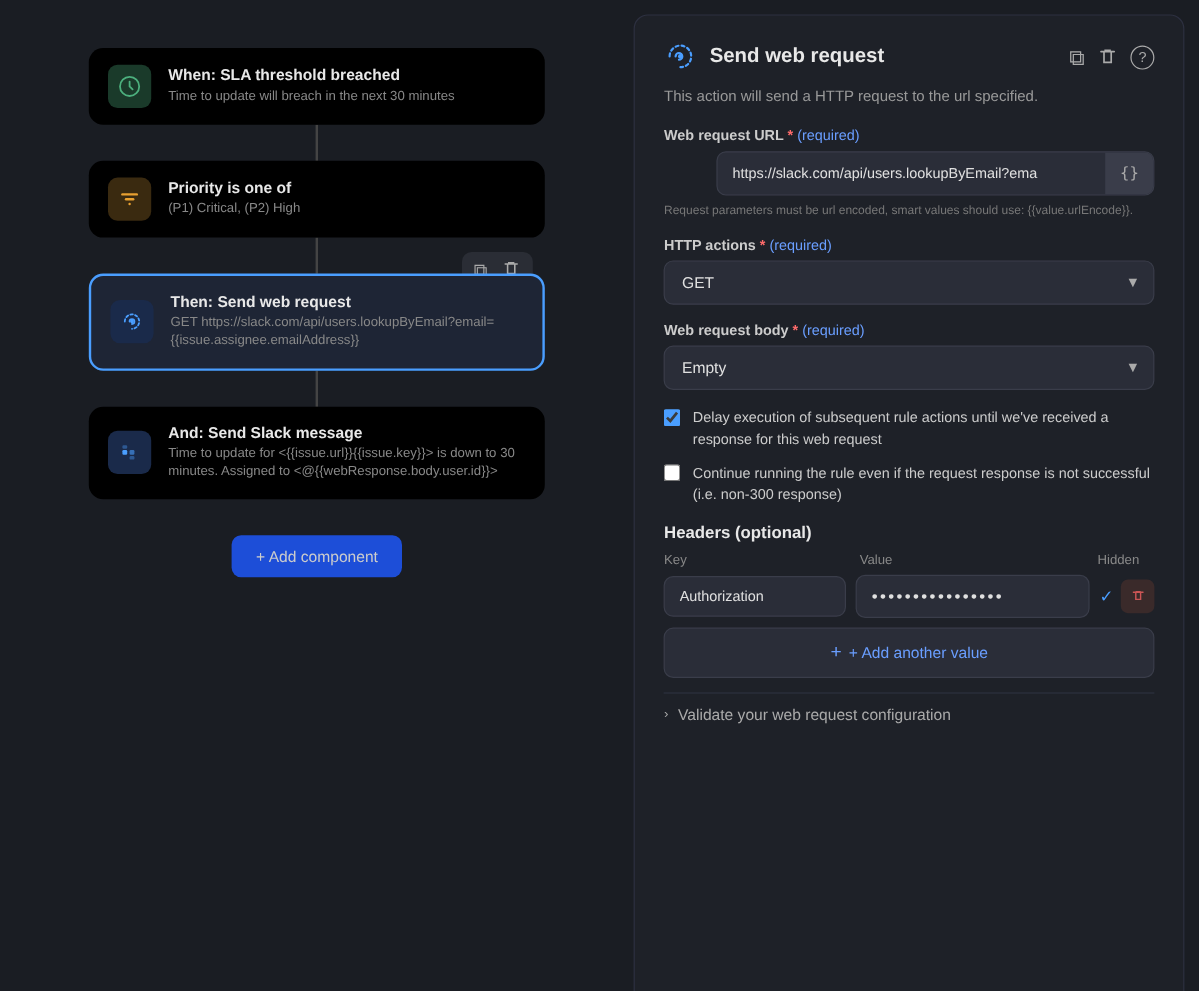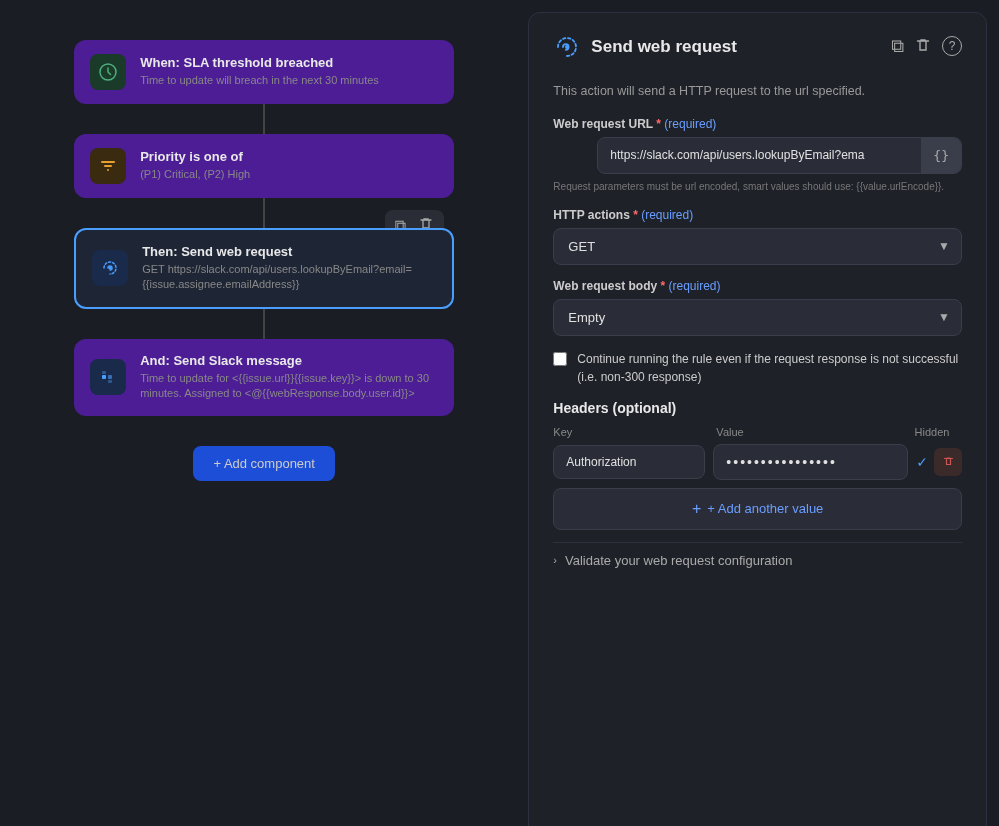--- a/index.html
+++ b/index.html
@@ -19,21 +19,21 @@
       height: 100%;
       position: relative;
       display: flex;
       flex-direction: column;
       align-items: center;
       padding: 40px 20px;
       gap: 0;
     }
 
     .flow-item {
-      background: #4c1d95;
+      background: #000000;
       border-radius: 12px;
       padding: 14px 16px;
       width: 380px;
       display: flex;
       align-items: center;
       gap: 14px;
       position: relative;
     }
 
     .flow-item.active {
@@ -118,23 +118,23 @@
       background: #1e2128;
       border-radius: 12px;
       margin: 12px 12px 12px 0;
       padding: 20px 24px;
       overflow-y: auto;
       border: 1px solid #2d3040;
     }
 
     .panel-header {
       display: flex;
-      align-items: center;
+      align-items: flex-end;
       justify-content: space-between;
-      margin-bottom: 21px;
+      margin-bottom: 10px;
     }
 
     .panel-title-group {
       display: flex;
       align-items: center;
       gap: 10px;
     }
 
     .panel-title {
       color: #e8e8e8;
@@ -528,20 +528,24 @@
   <div class="select-wrapper">
     <select class="custom-select">
       <option value="Empty">Empty</option>
       <option value="Custom">Custom</option>
     </select>
     <span class="select-arrow">▼</span>
   </div>
 
   <div class="checkbox-group">
     <div class="checkbox-row">
+      <input type="checkbox" id="cb1" checked="" style="">
+      <label for="cb1">Delay execution of subsequent rule actions until we've received a response for this web request</label>
+    </div>
+    <div class="checkbox-row">
       <input type="checkbox" id="cb2" style="">
       <label for="cb2">Continue running the rule even if the request response is not successful (i.e. non-300 response)</label>
     </div>
   </div>
 
   <div class="section-title">Headers (optional)</div>
 
   <div class="headers-columns">
     <div class="col-label col-key">Key</div>
     <div class="col-label col-value">Value</div>

